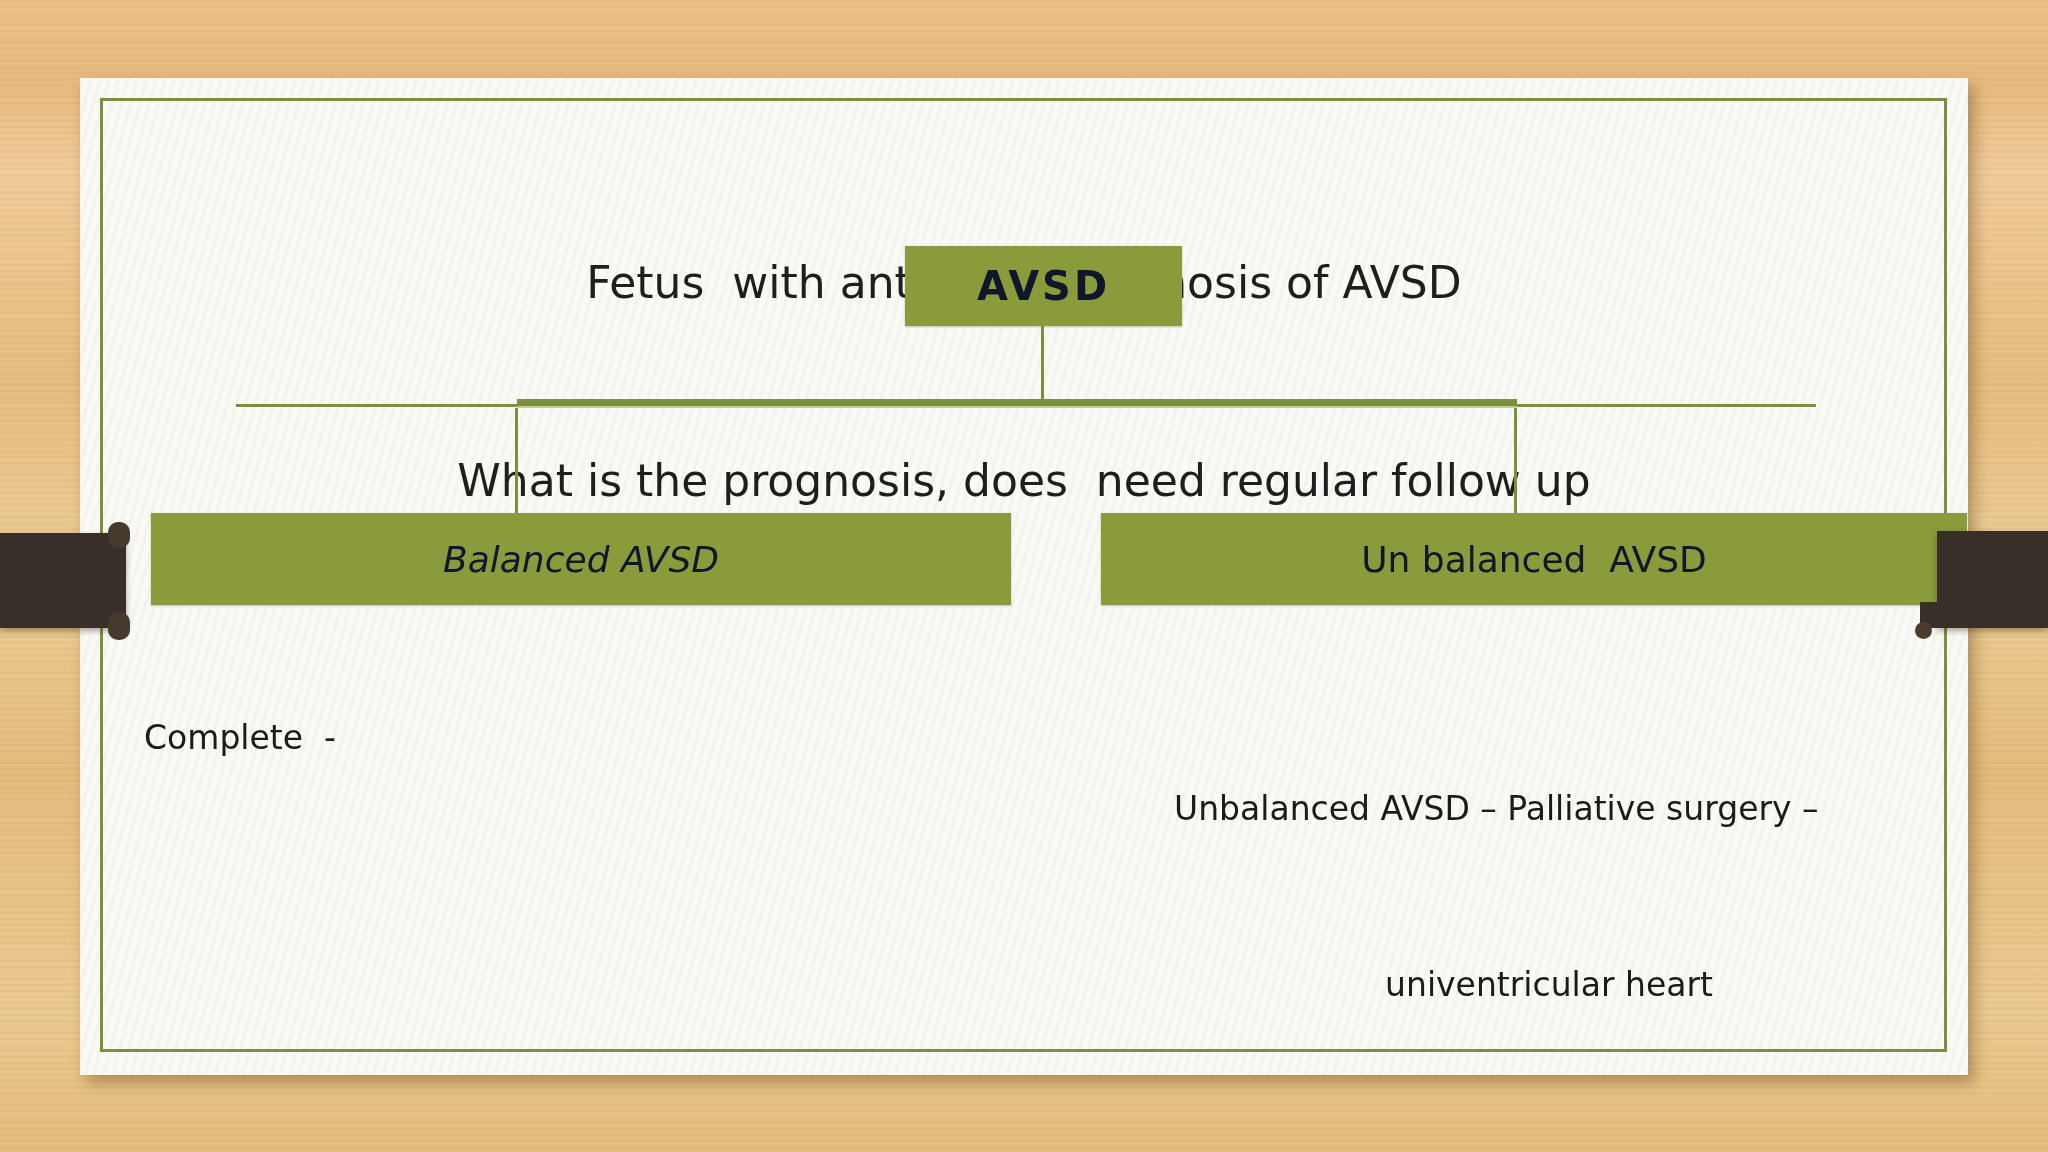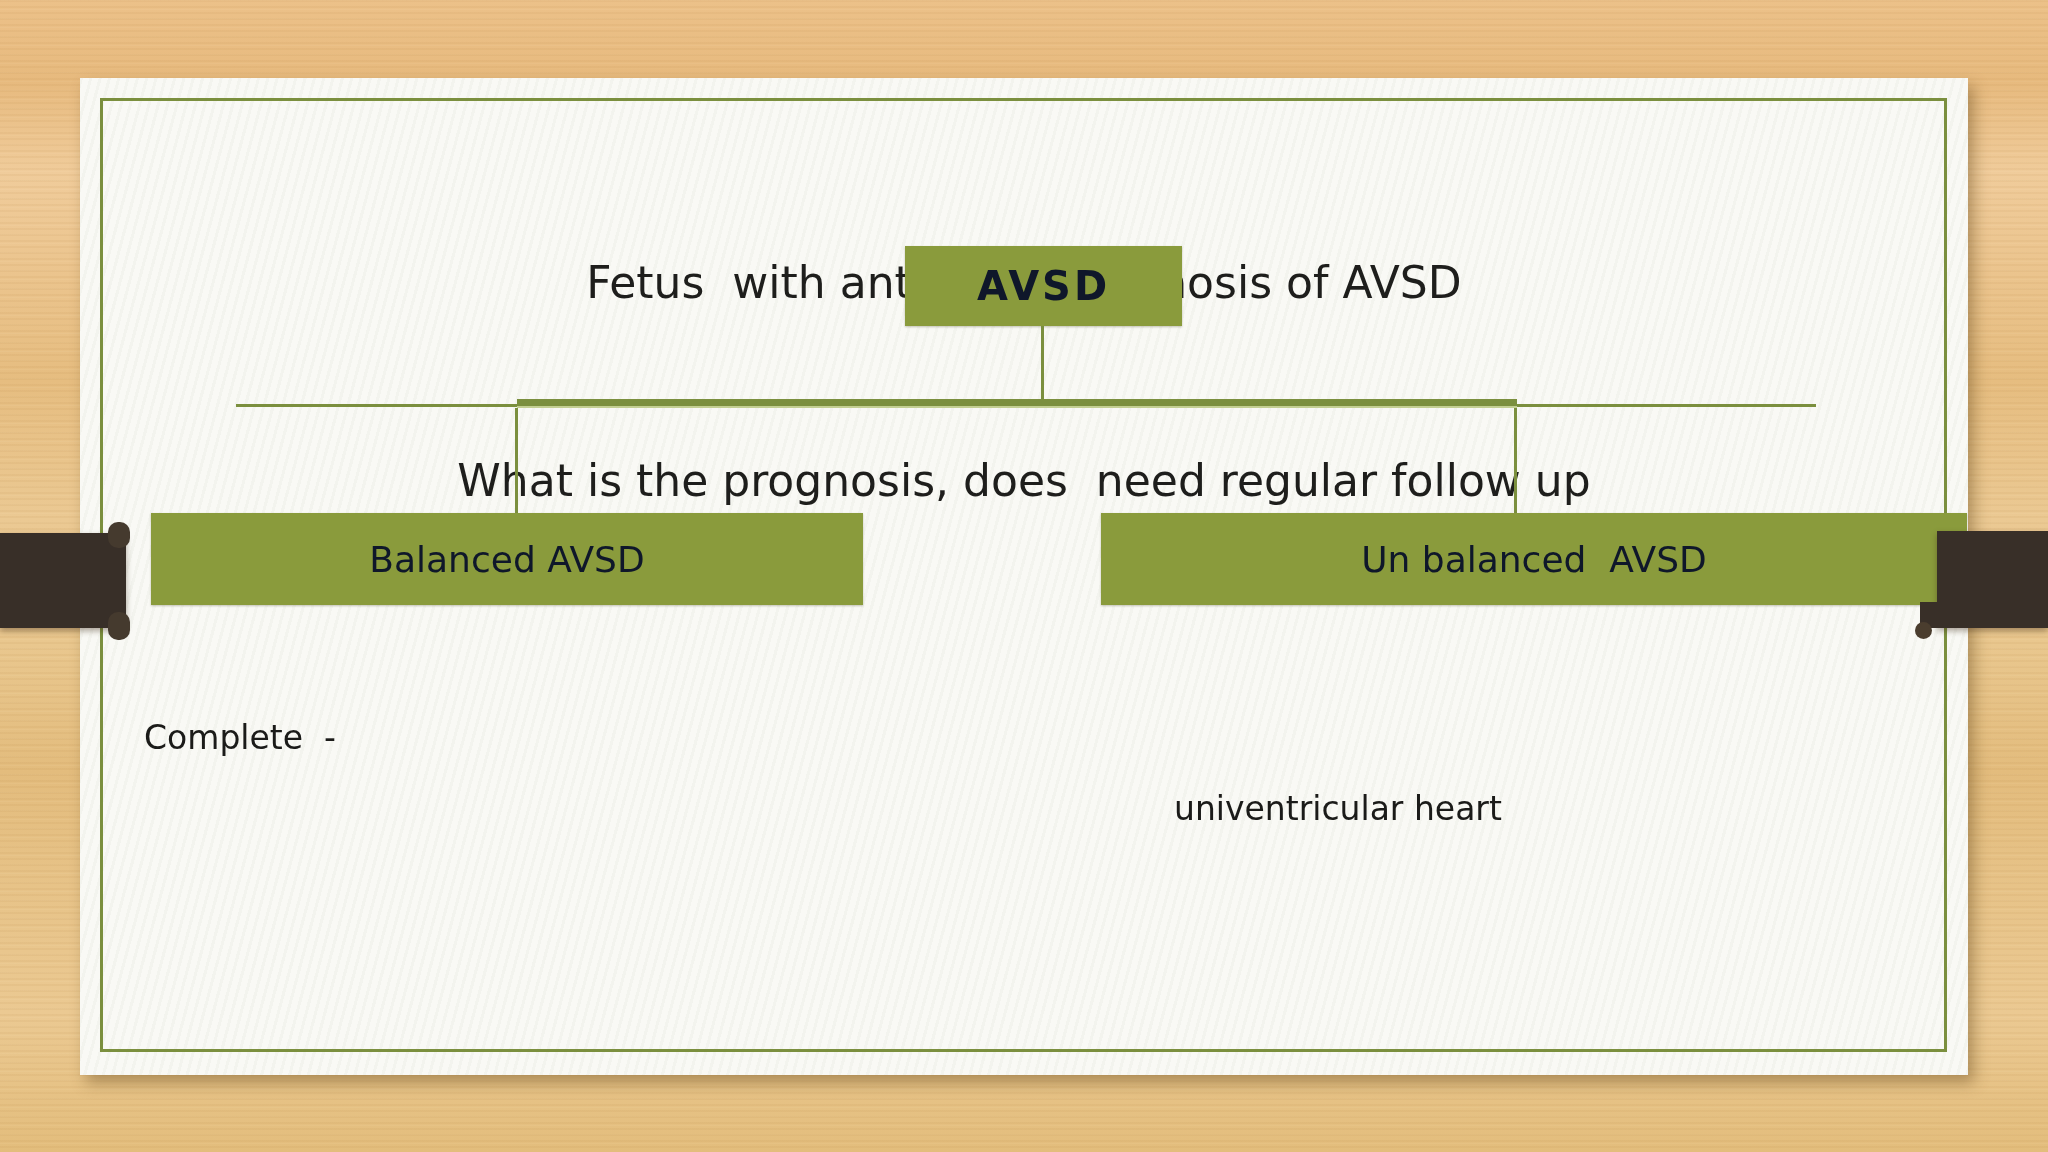--- a/index.html
+++ b/index.html
@@ -32,21 +32,21 @@
     white-space:pre-wrap;
   }
   .node{
     position:absolute;background:var(--node-green,#8a9b3c);
     display:flex;align-items:center;justify-content:center;
     color:#0f172a;white-space:pre-wrap;
     box-shadow:0 1px 2px rgba(90,90,60,.35);
   }
   .root-node{left:825px;top:168px;width:277px;height:80px;font-size:40px;font-weight:bold;letter-spacing:3px;}
   .child-node{top:435px;height:92px;font-size:36px;}
-  .balanced{left:71px;width:712px;}
+  .balanced{left:71px;width:860px;font-style:italic;}
   .unbalanced{left:1021px;width:866px;}
   .conn{position:absolute;background:var(--connector-olive,#7b8f3e);}
   .conn-v-root{left:961px;top:248px;width:3px;height:79px;}
   .conn-h-thin{left:156px;top:326px;width:1580px;height:3px;}
   .conn-h-thick{left:437px;top:321px;width:1000px;height:7px;border-bottom:2px solid #c3cf92;}
   .conn-v-left{left:435px;top:330px;width:3px;height:105px;}
   .conn-v-right{left:1434px;top:330px;width:3px;height:105px;}
   .notes{position:absolute;color:#1b1b19;font-size:33px;line-height:45px;white-space:pre-wrap;}
   .left-notes{left:64px;top:547px;width:960px;}
   .left-notes .line.gap-after{margin-bottom:45px;}
@@ -93,20 +93,21 @@
 
     <div class="notes left-notes">
       <div class="line">Complete  -</div>
       
       
       
       
     </div>
 
     <div class="notes right-notes">
+      <div class="line">Unbalanced AVSD – Palliative surgery –</div>
       <div class="line">univentricular heart</div>
     </div>
   </div>
 
   <div class="ribbon ribbon-left">
     <div class="pin pin-top"></div>
     <div class="pin pin-bottom"></div>
   </div>
 
   <div class="ribbon ribbon-right">

